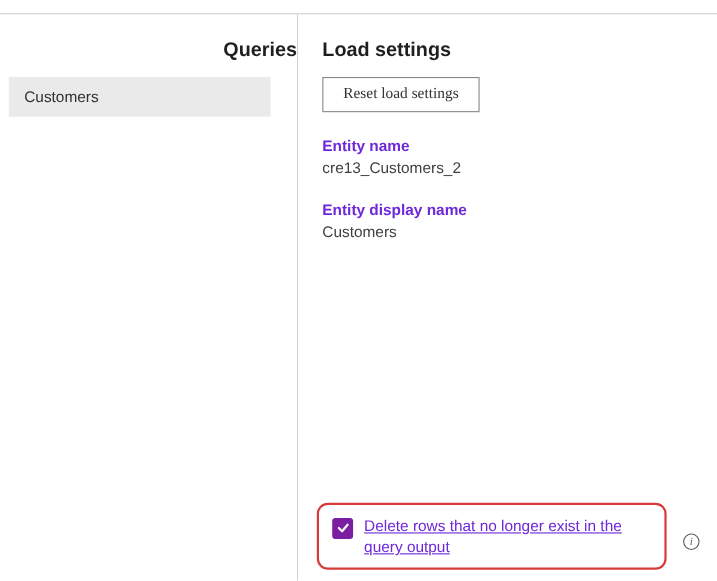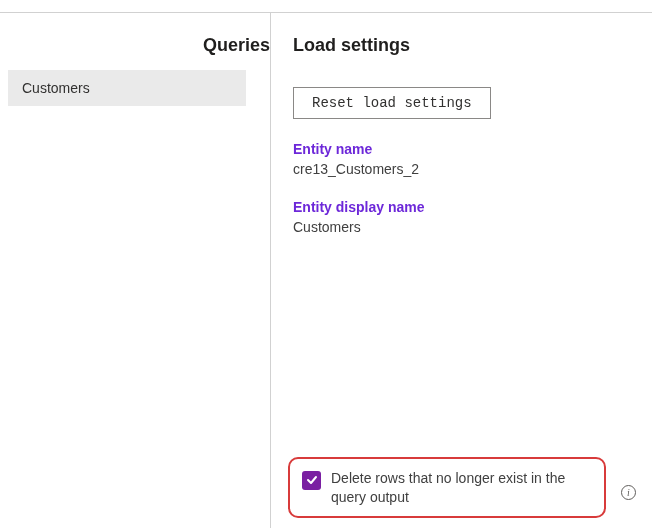--- a/index.html
+++ b/index.html
@@ -48,30 +48,30 @@
     }
     .right-col {
       flex: 1;
       padding: 22px 0 0 22px;
       position: relative;
     }
     .settings-title {
       font-size: 18px;
       font-weight: 600;
       color: #201f1e;
-      margin-bottom: 31px;
+      margin-bottom: 14px;
     }
     .reset-btn {
       border: 1px solid #8a8886;
       background: #fff;
       padding: 7px 18px;
       font-size: 14px;
       color: #323130;
       cursor: pointer;
-      font-family: Liberation Mono, monospace;
+      font-family: Liberation Serif, serif;
     }
     .field-block { margin-top: 22px; }
     .field-label {
       font-size: 14px;
       font-weight: 700;
       color: #6d28d9;
       margin-bottom: 4px;
     }
     .field-value {
       font-size: 14px;
@@ -97,22 +97,23 @@
       display: inline-flex;
       align-items: center;
       justify-content: center;
       flex-shrink: 0;
       margin-top: 2px;
       cursor: pointer;
     }
     .checkbox svg { width: 12px; height: 12px; }
     .checkbox-label {
       font-size: 14px;
-      color: #404040;
+      color: #6d28d9;
       line-height: 1.4;
+      text-decoration: underline;
     }
     .info-icon {
       position: absolute;
       right: 16px;
       bottom: 28px;
       width: 15px;
       height: 15px;
       border: 1px solid #605e5c;
       border-radius: 50%;
       display: flex;

